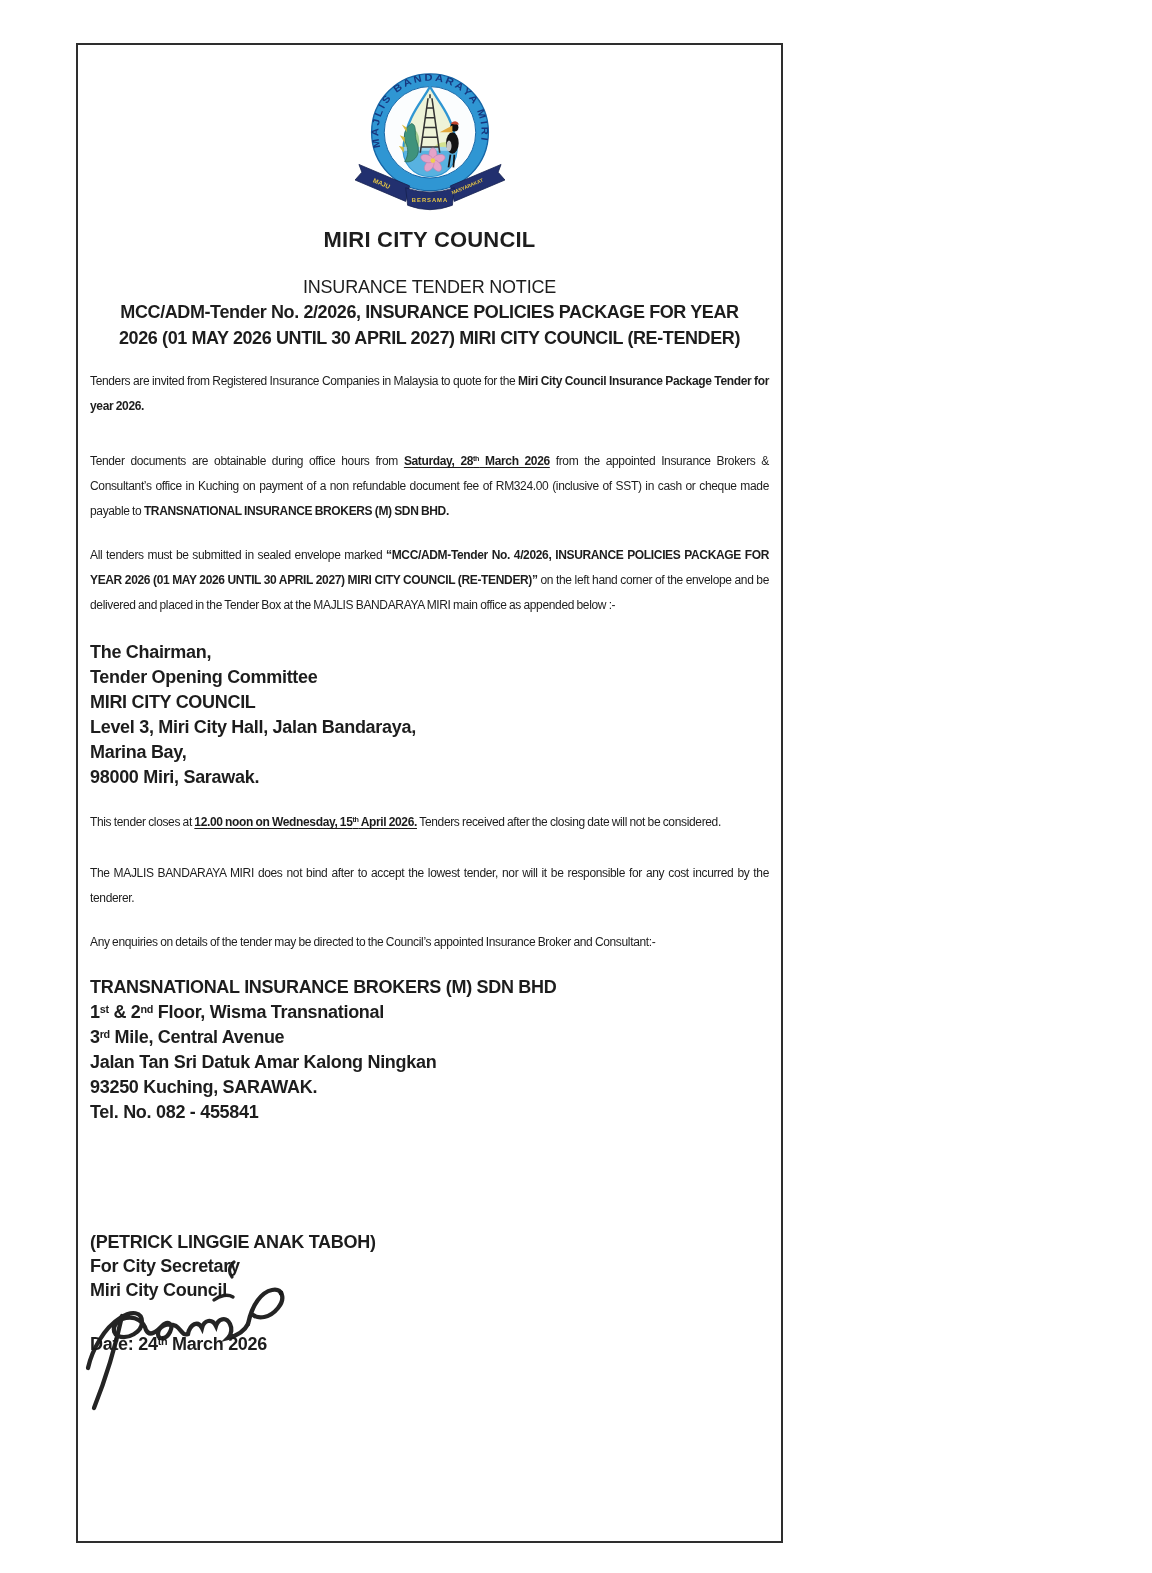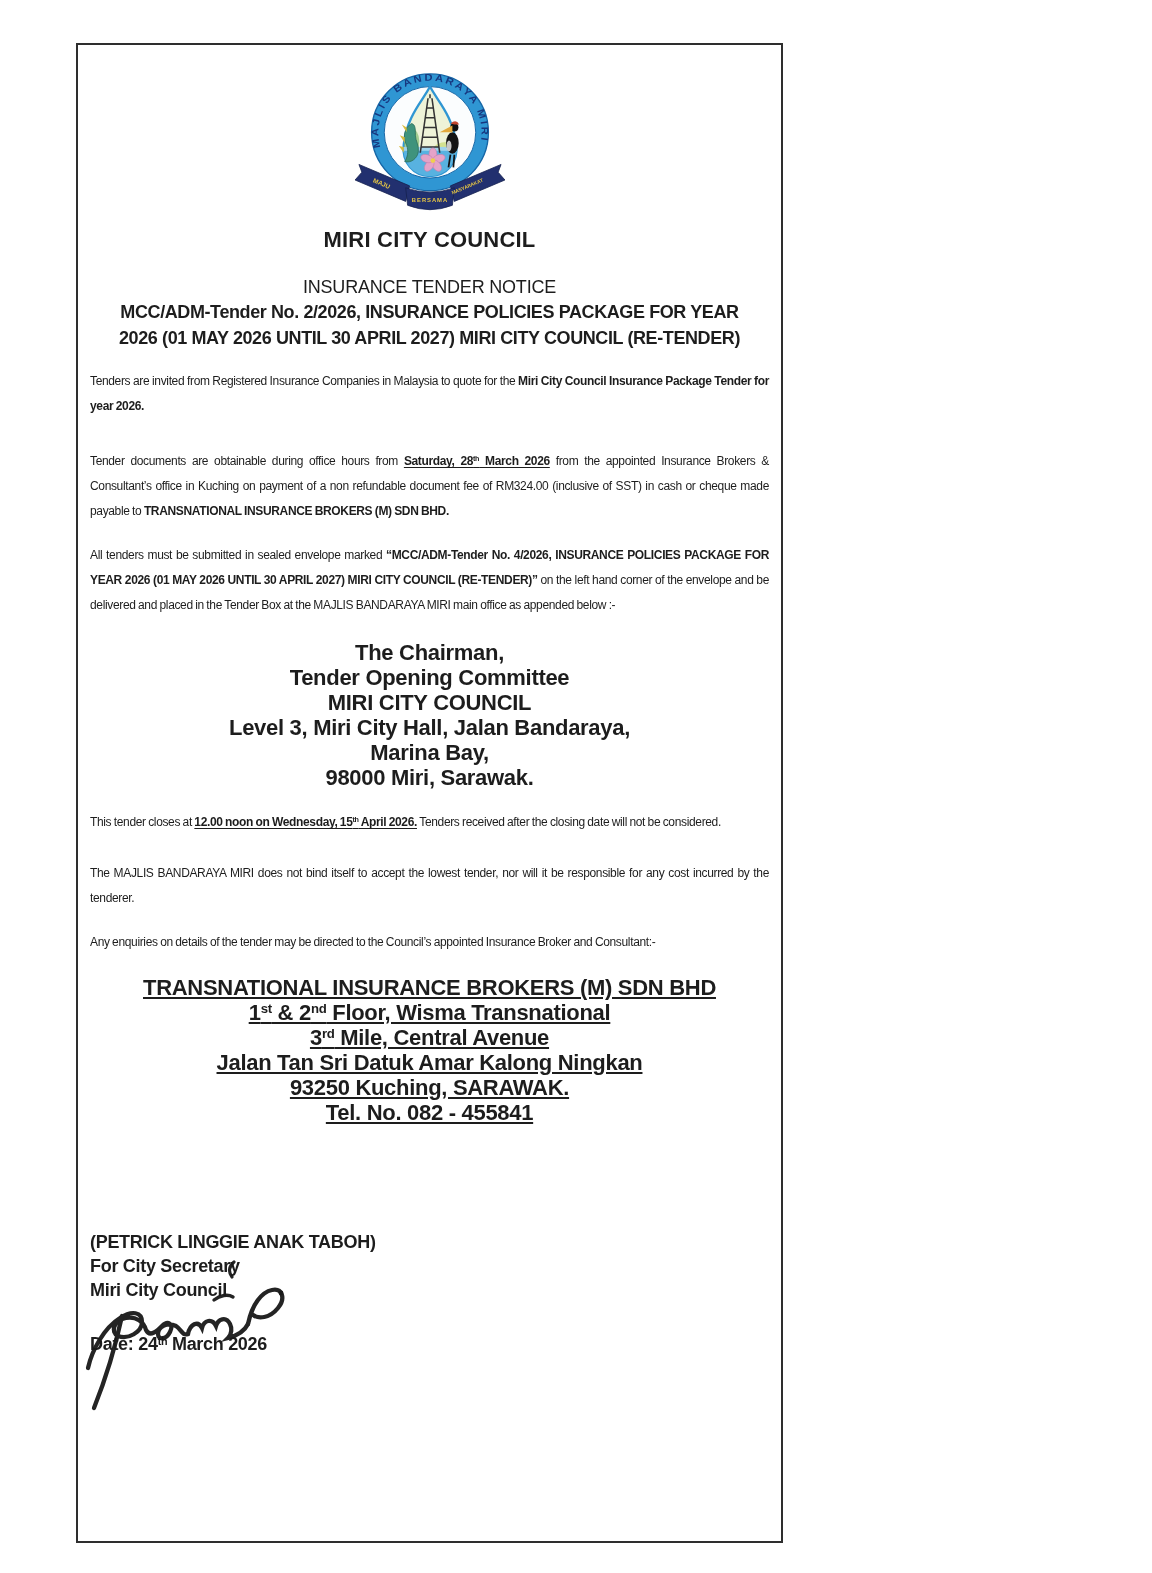--- a/index.html
+++ b/index.html
@@ -14,22 +14,22 @@
   }
   .center{text-align:center;}
   .logo-wrap{margin:26px auto 0;width:170px;height:146px;}
   .org{margin-top:10px;font-size:22px;font-weight:700;line-height:26px;letter-spacing:.2px;}
   .notice{margin-top:22px;font-size:18px;font-weight:400;line-height:24px;letter-spacing:-.2px;text-align:center;}
   .subject{font-size:18px;font-weight:700;line-height:26px;letter-spacing:-.4px;}
   .subject .ln{white-space:nowrap;}
   .para{margin:0;font-size:12px;line-height:25px;letter-spacing:-.35px;word-spacing:-.5px;text-align:justify;}
   .mt18{margin-top:18px;} .mt20{margin-top:20px;} .mt26{margin-top:26px;}
   .mt28{margin-top:19px;} .mt30{margin-top:30px;}
-  .addr{margin-top:22px;font-size:22px;font-weight:700;line-height:25px;letter-spacing:-.3px;text-align:center;}
-  .addr.broker{margin-top:20px;text-decoration:underline;}
+  .addr{margin-top:22px;font-size:18px;font-weight:700;line-height:25px;letter-spacing:-.3px;text-align:left;}
+  .addr.broker{margin-top:20px;}
   .addr .ln{white-space:nowrap;}
   .name-block{margin-top:105px;font-size:18px;font-weight:700;line-height:24px;letter-spacing:-.3px;}
   .date-line{margin-top:30px;font-size:18px;line-height:24px;letter-spacing:-.3px;}
   .b{font-weight:700;}
   .u{text-decoration:underline;text-underline-offset:2px;}
   sup{font-size:.6em;line-height:0;vertical-align:.5em;}
   .sig-svg{position:absolute;left:76px;top:1246px;width:250px;height:170px;z-index:3;pointer-events:none;}
 </style>
 </head>
 <body>
@@ -115,21 +115,21 @@
   <div class="addr">
       <div class="ln">The Chairman,</div>
       <div class="ln">Tender Opening Committee</div>
       <div class="ln">MIRI CITY COUNCIL</div>
       <div class="ln">Level 3, Miri City Hall, Jalan Bandaraya,</div>
       <div class="ln">Marina Bay,</div>
       <div class="ln">98000 Miri, Sarawak.</div>
     </div>
 
   <p class="para mt20">This tender closes at <span class="b u">12.00 noon on Wednesday, 15<sup>th</sup> April 2026.</span> Tenders received after the closing date will not be considered.</p>
-  <p class="para mt26">The MAJLIS BANDARAYA MIRI does not bind itself to accept the lowest tender, nor will it be responsible for any cost incurred by the tenderer.</p>
+  <p class="para mt26">The MAJLIS BANDARAYA MIRI does not bind after to accept the lowest tender, nor will it be responsible for any cost incurred by the tenderer.</p>
   <p class="para mt28">Any enquiries on details of the tender may be directed to the Council’s appointed Insurance Broker and Consultant:-</p>
 
   <div class="addr broker">
       <div class="ln">TRANSNATIONAL INSURANCE BROKERS (M) SDN BHD</div>
       <div class="ln">1<sup>st</sup> &amp; 2<sup>nd</sup> Floor, Wisma Transnational</div>
       <div class="ln">3<sup>rd</sup> Mile, Central Avenue</div>
       <div class="ln">Jalan Tan Sri Datuk Amar Kalong Ningkan</div>
       <div class="ln">93250 Kuching, SARAWAK.</div>
       <div class="ln">Tel. No. 082 - 455841</div>
     </div>

